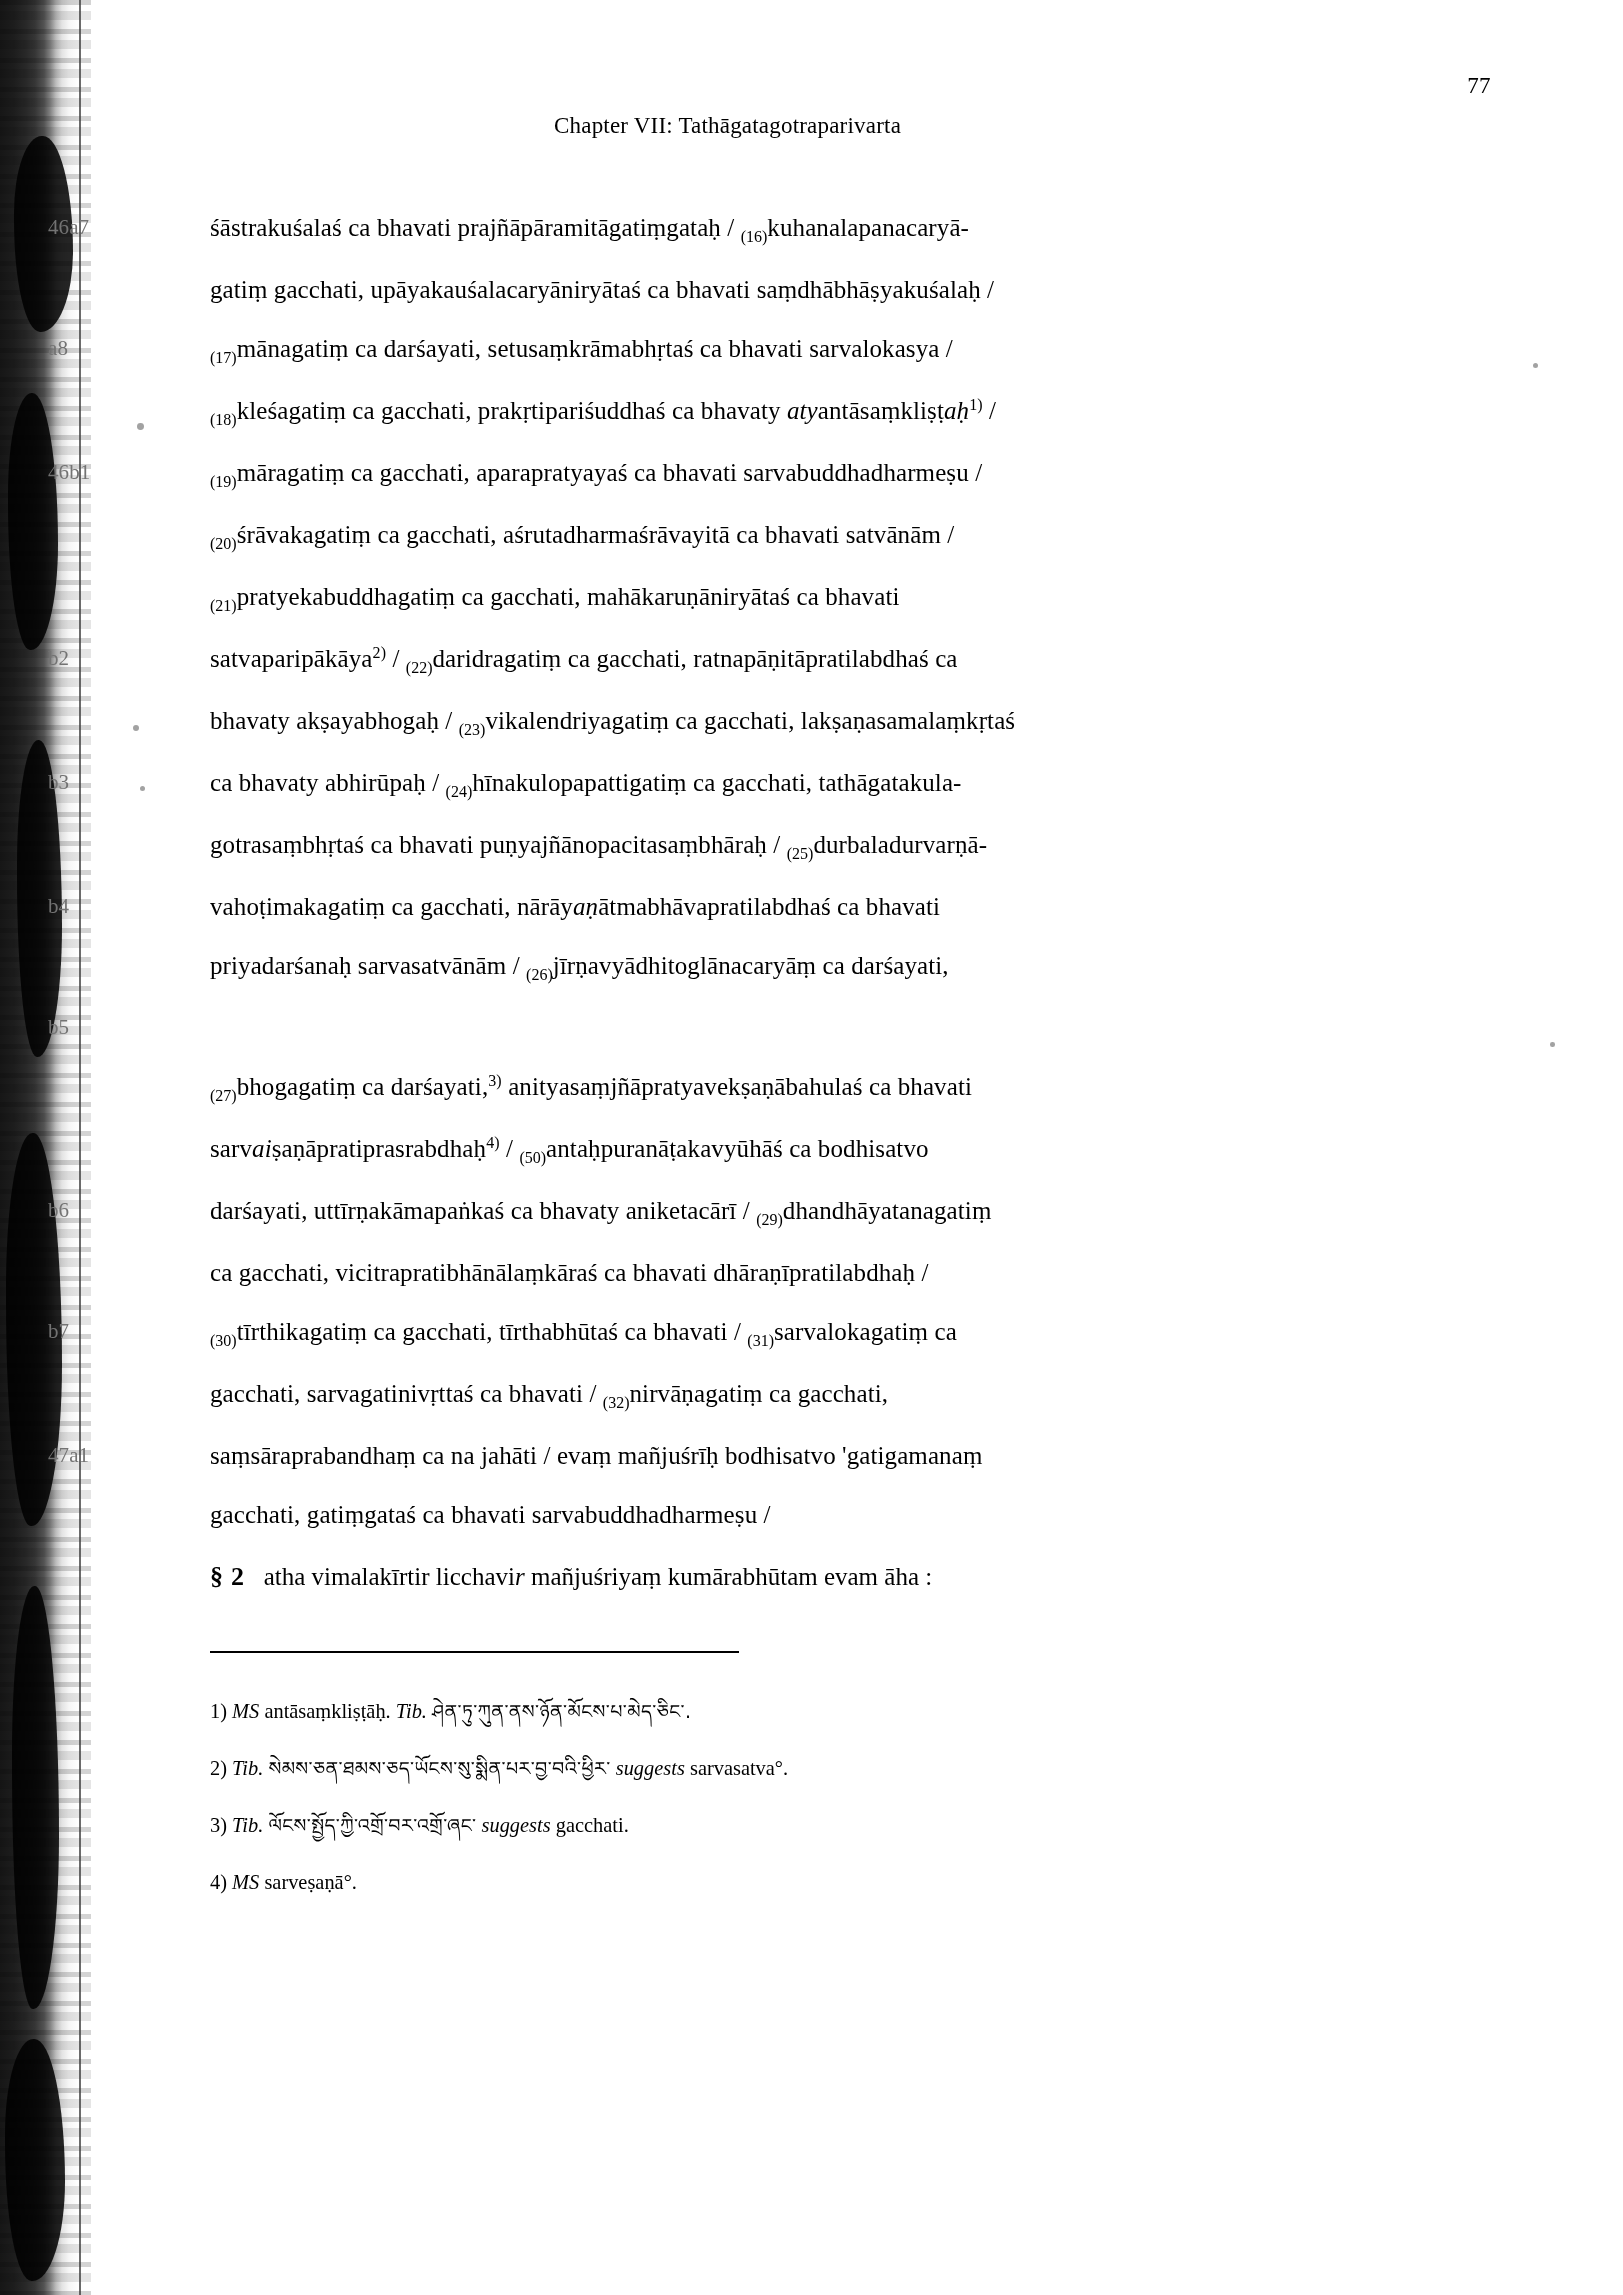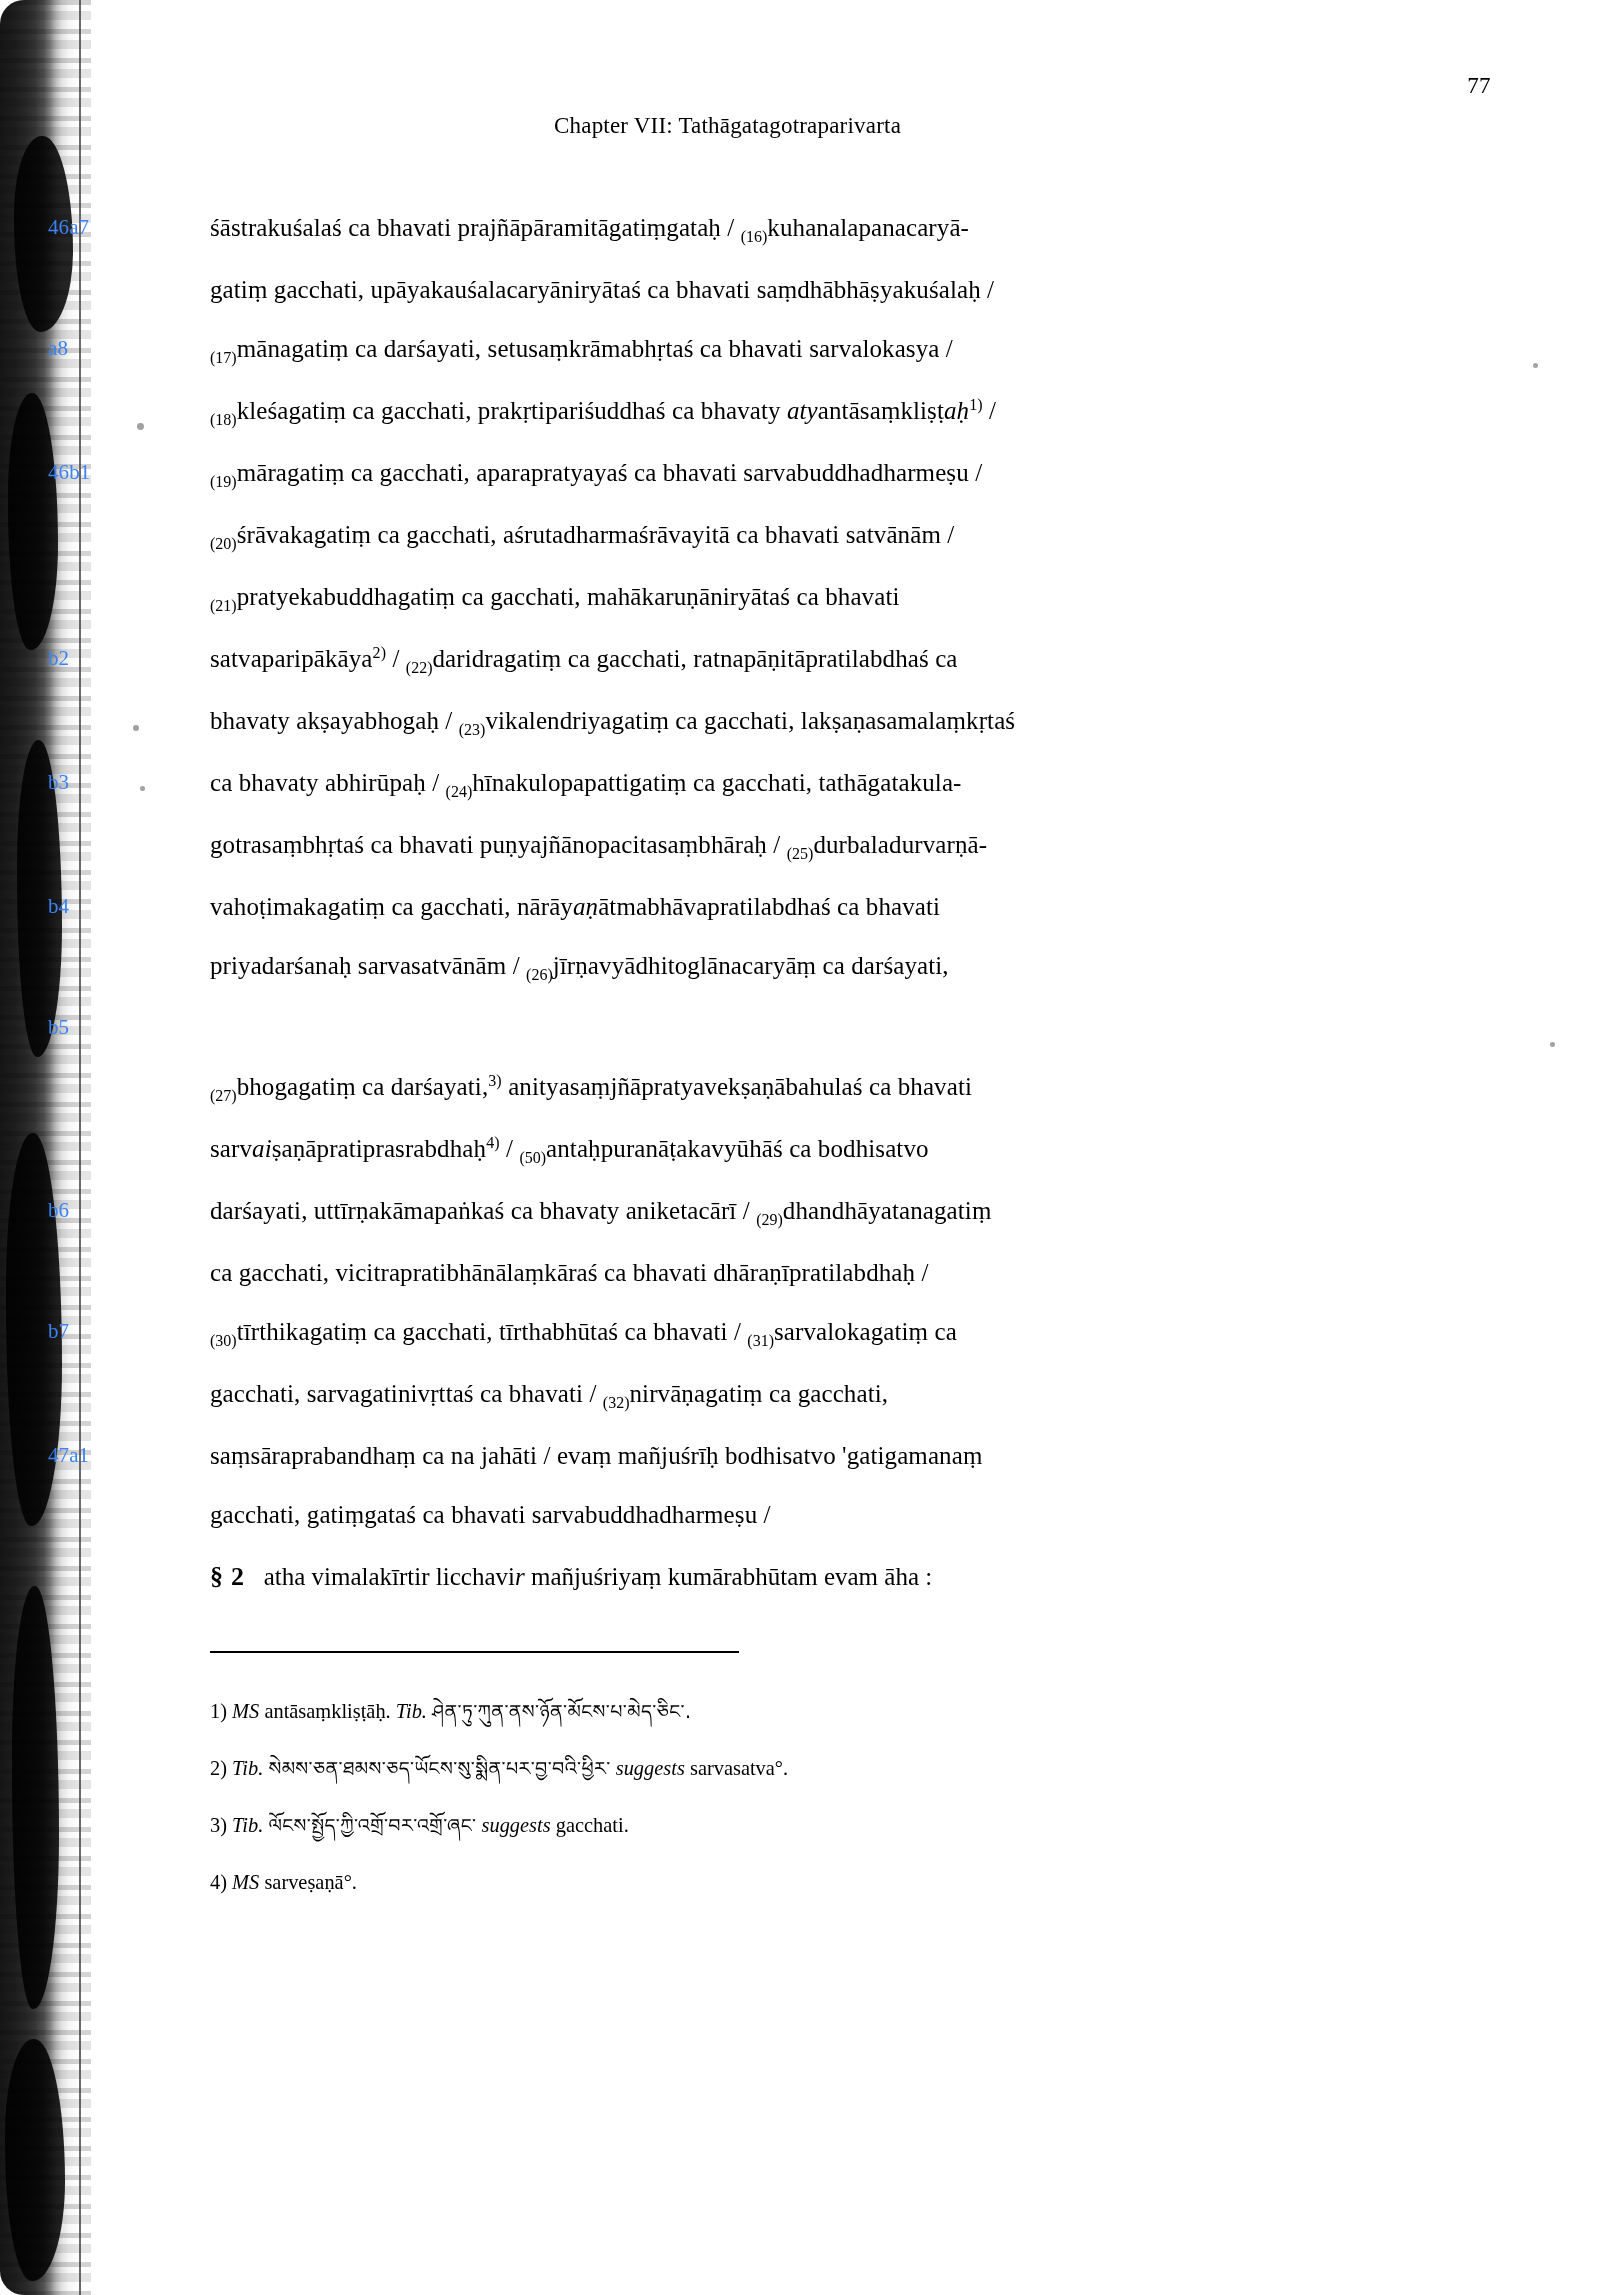--- a/index.html
+++ b/index.html
@@ -8,21 +8,20 @@
     background: #ffffff;
   }
   .page {
     position: relative;
     width: 1624px;
     height: 2295px;
     background: #ffffff;
     font-family: "Liberation Serif", serif;
     color: #000000;
     overflow: hidden;
-    border-radius: 24px;
   }
 
   
   .scan-edge {
     position: absolute;
     top: 0;
     left: 0;
     width: 91px;
     height: 2295px;
     background:
@@ -96,21 +95,21 @@
     white-space: nowrap;
     letter-spacing: 0.1px;
   }
   .folio {
     position: absolute;
     left: -162px;
     width: 136px;
     text-align: left;
     font-size: 21px;
     line-height: 59px;
-    color: #3b82f6;
+    color: #737373;
   }
   .sub {
     font-size: 16px;
     vertical-align: baseline;
     position: relative;
     top: 6px;
     letter-spacing: 0;
   }
   .sup {
     font-size: 16px;

